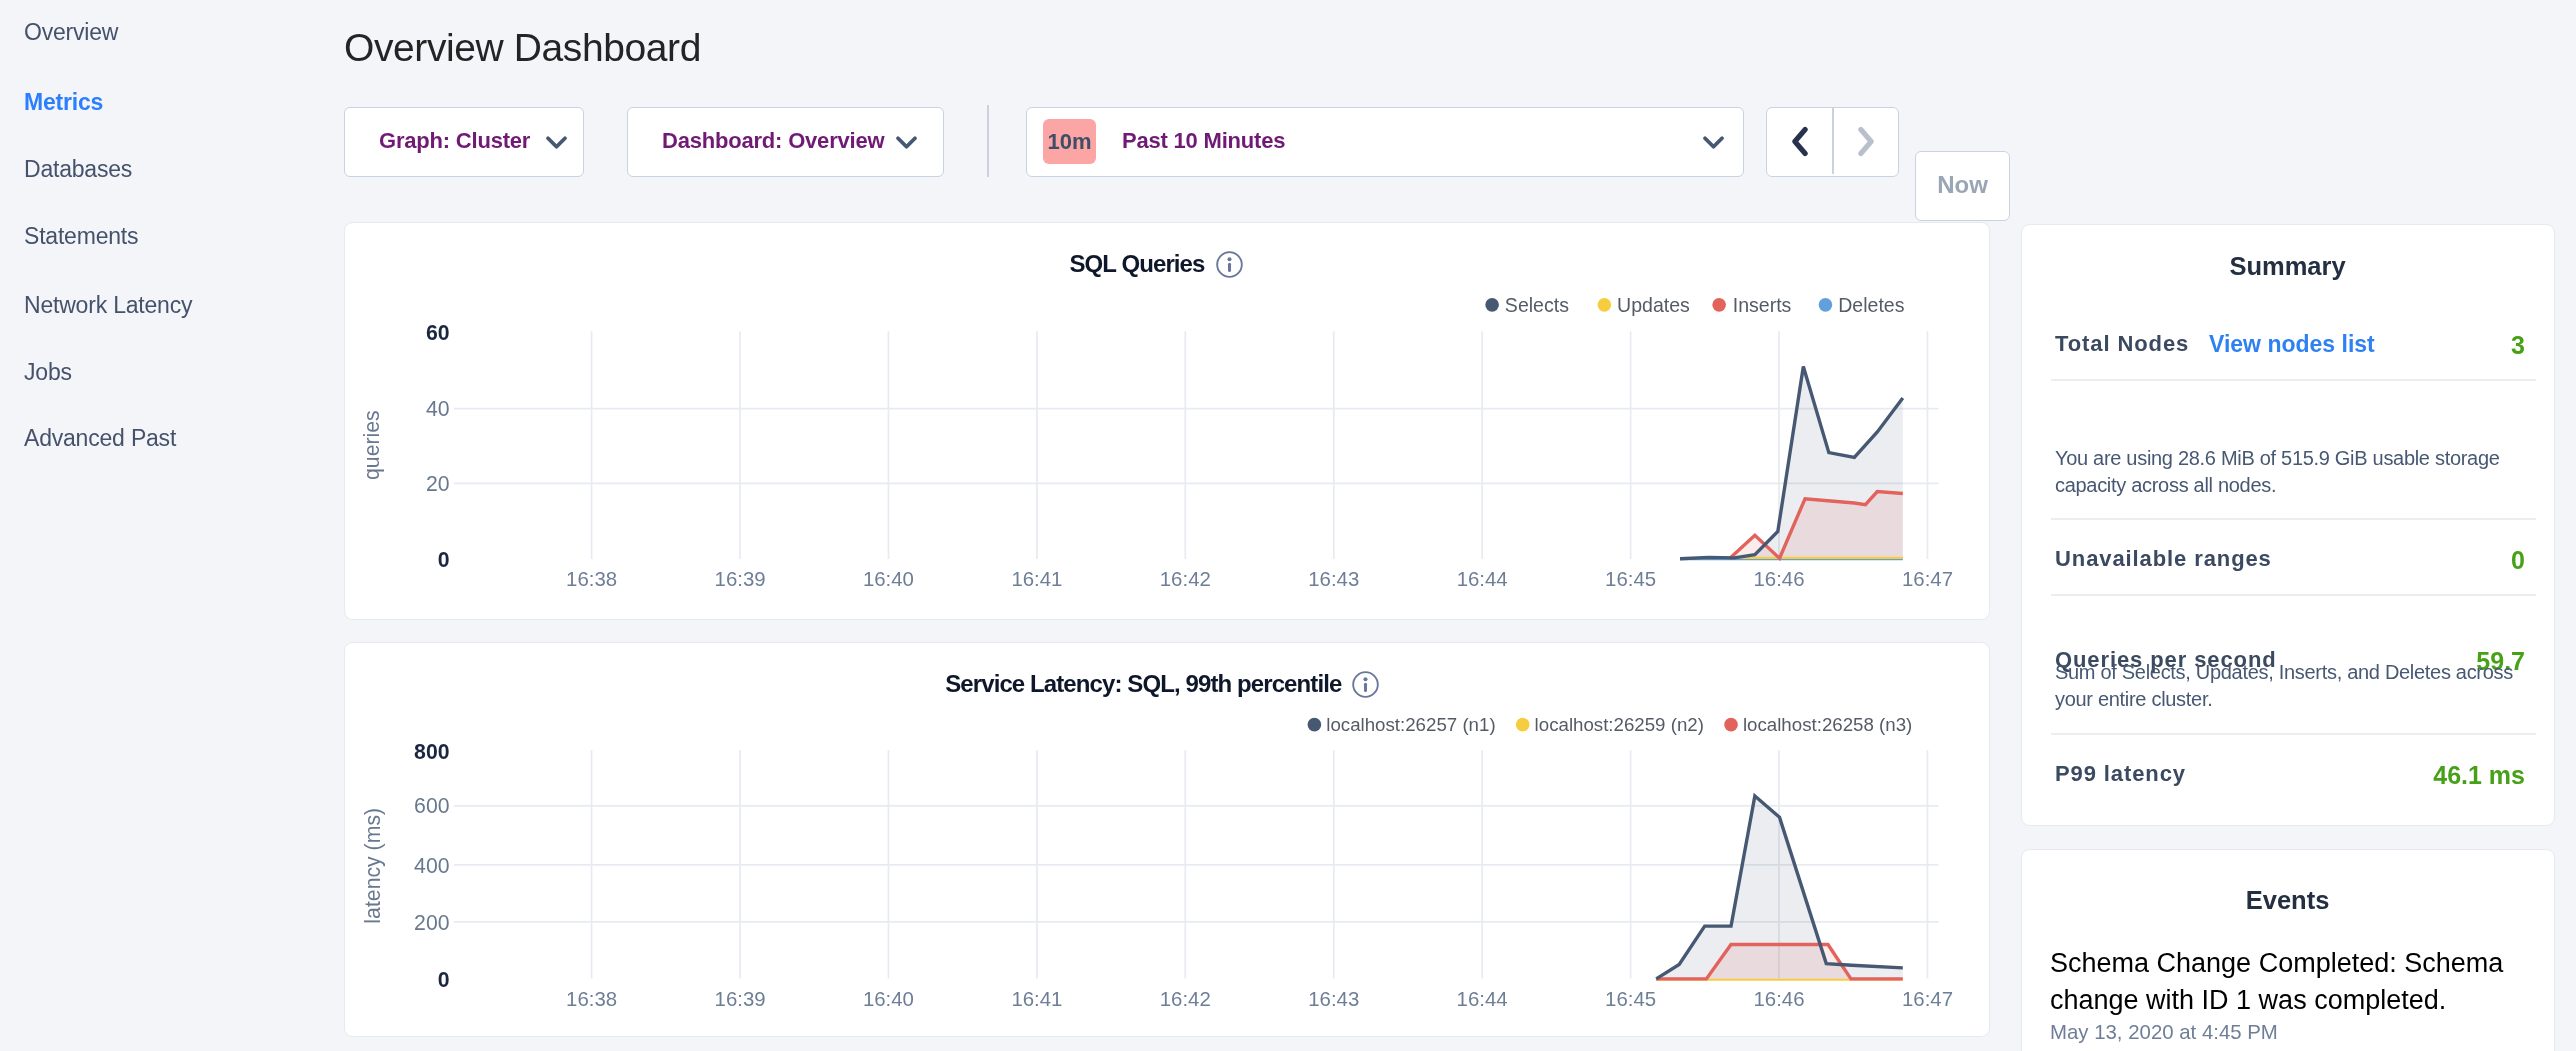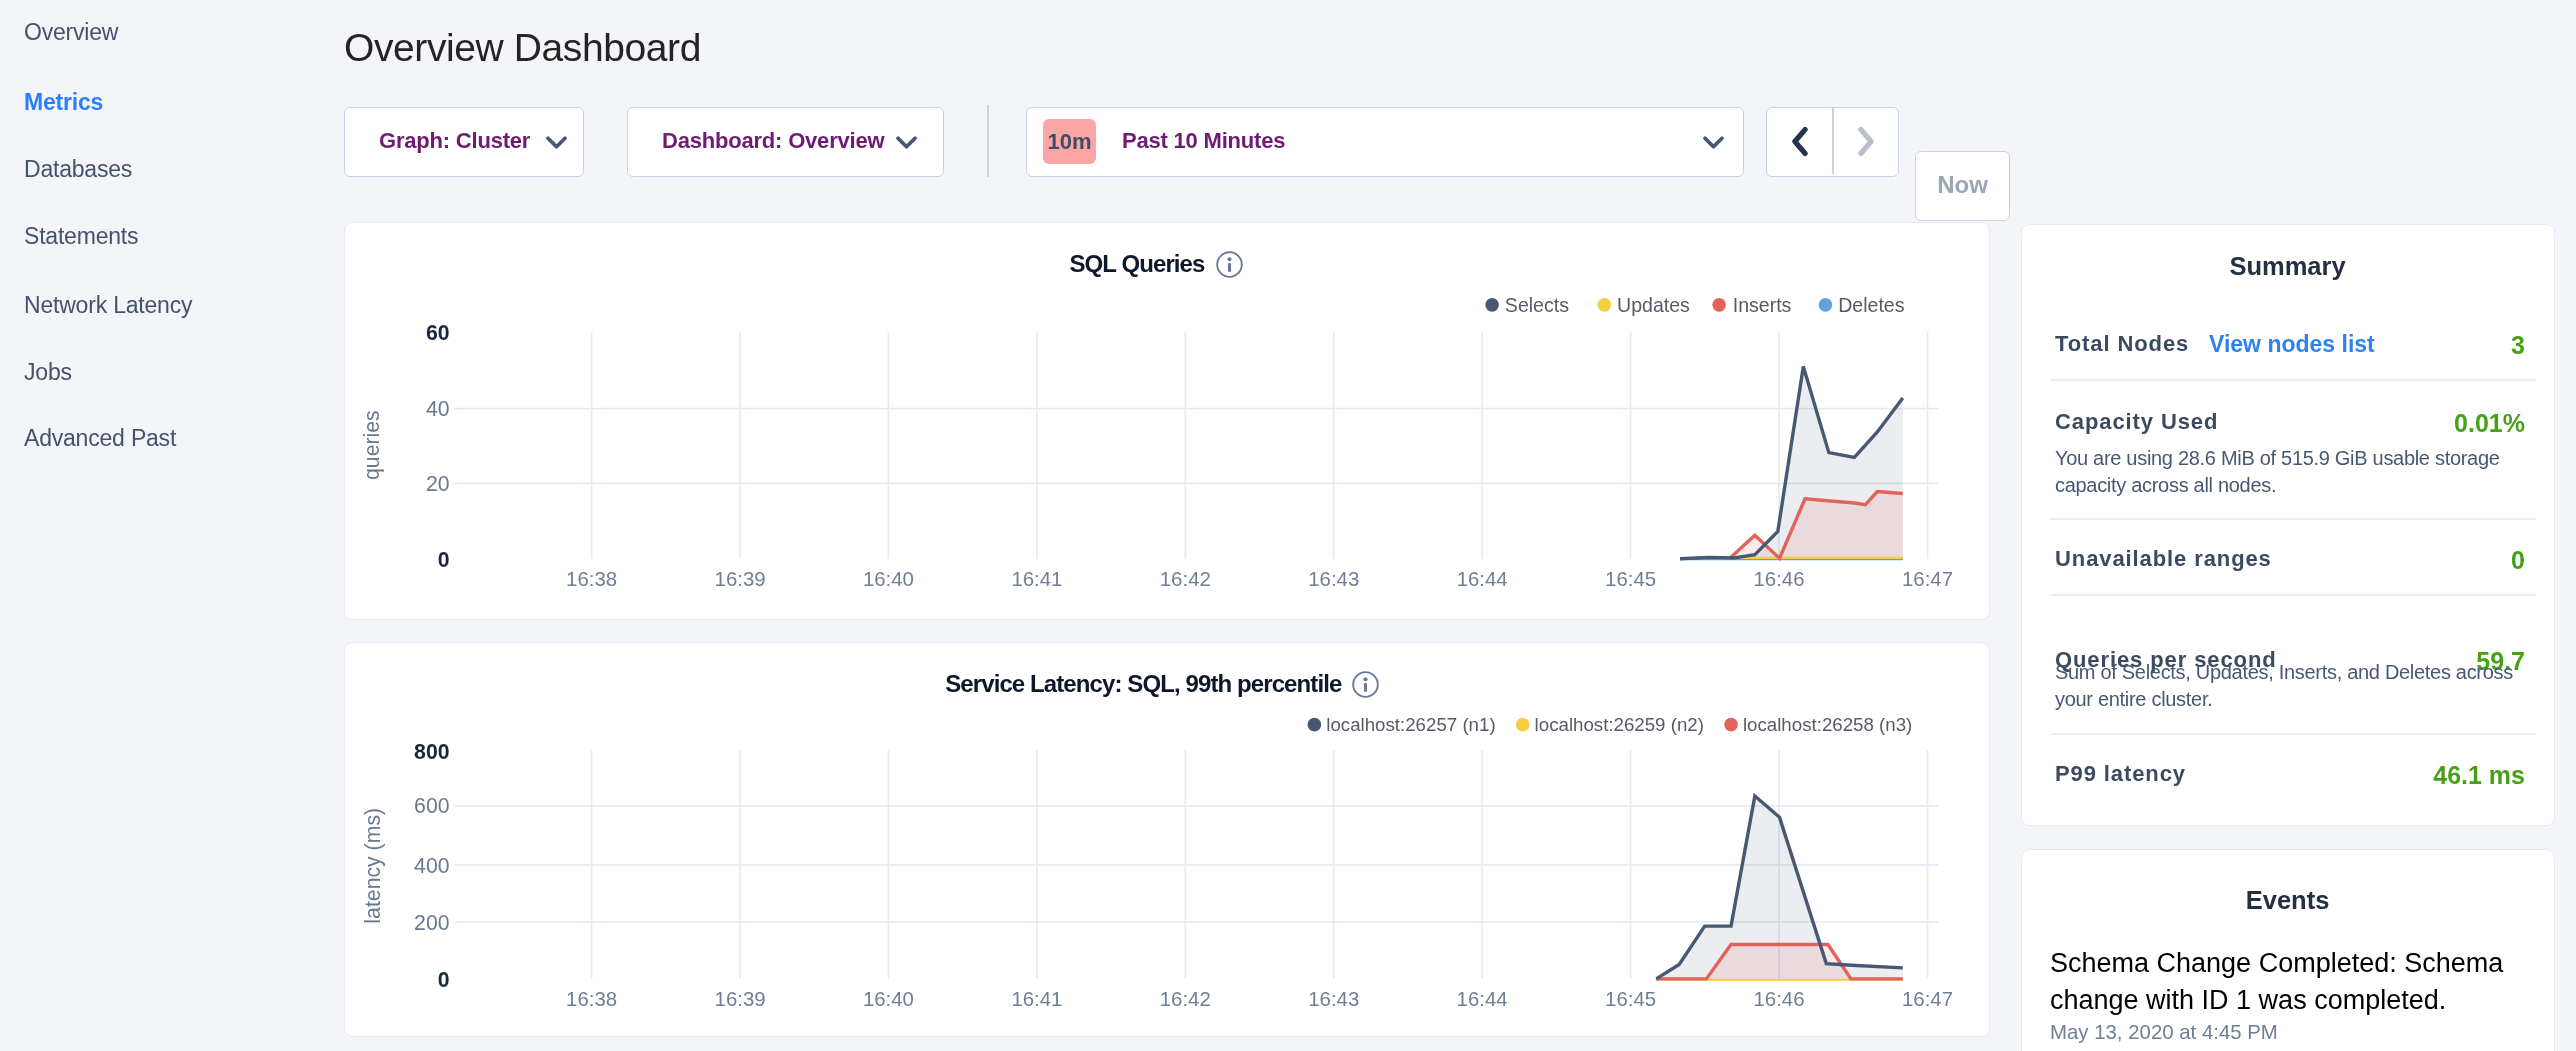--- a/index.html
+++ b/index.html
@@ -193,21 +193,20 @@
   <polyline points="1542,396 1832,396" fill="none" stroke="#f6cd3e" stroke-width="2.5"></polyline>
   <polyline points="1542,395 1601,395 1630,354.5 1744,354.5 1771,395 1832,395" fill="none" stroke="#e2625c" stroke-width="4"></polyline>
   <polyline points="1542,395 1569,378 1599,333 1630,333 1658,180 1687,205 1742,377 1772,379 1832,382" fill="none" stroke="#475872" stroke-width="4"></polyline>
 </svg>
 </div>
 
 <div class="card" style="left:2021px; top:224px; width:534px; height:602px;">
   <div class="abs" style="left:0; width:531px; top:27px; text-align:center; font-size:25.5px; font-weight:bold; color:#242f42;">Summary</div>
   <div class="abs sumrow" style="top:106px;"><span class="sl">Total Nodes</span><span class="link">View nodes list</span><span class="sv">3</span></div>
   <div class="abs sep" style="top:154px;"></div>
-  <div class="abs sumrow" style="top:184px;"><span class="sl">Capacity Used</span><span class="sv">0.01%</span></div>
   <div class="abs para" style="top:220px;">You are using 28.6 MiB of 515.9 GiB usable storage<br>capacity across all nodes.</div>
   <div class="abs sep" style="top:293px;"></div>
   <div class="abs sumrow" style="top:321px;"><span class="sl">Unavailable ranges</span><span class="sv">0</span></div>
   <div class="abs sep" style="top:369px;"></div>
   <div class="abs sumrow" style="top:422px;"><span class="sl">Queries per second</span><span class="sv">59.7</span></div>
   <div class="abs para" style="top:434px;">Sum of Selects, Updates, Inserts, and Deletes across<br>your entire cluster.</div>
   <div class="abs sep" style="top:508px;"></div>
   <div class="abs sumrow" style="top:536px;"><span class="sl">P99 latency</span><span class="sv">46.1 ms</span></div>
 </div>
 

